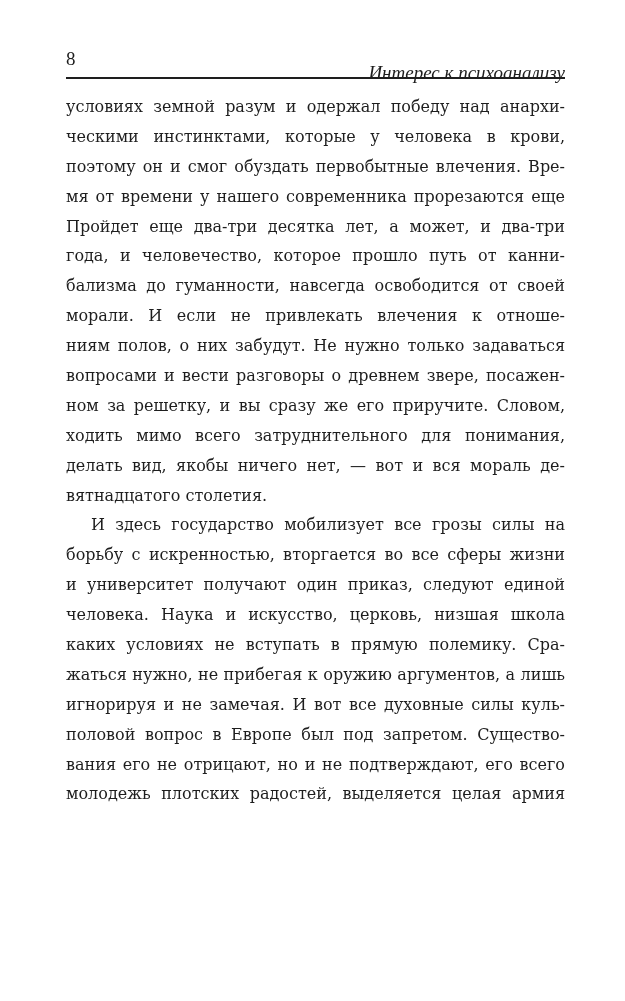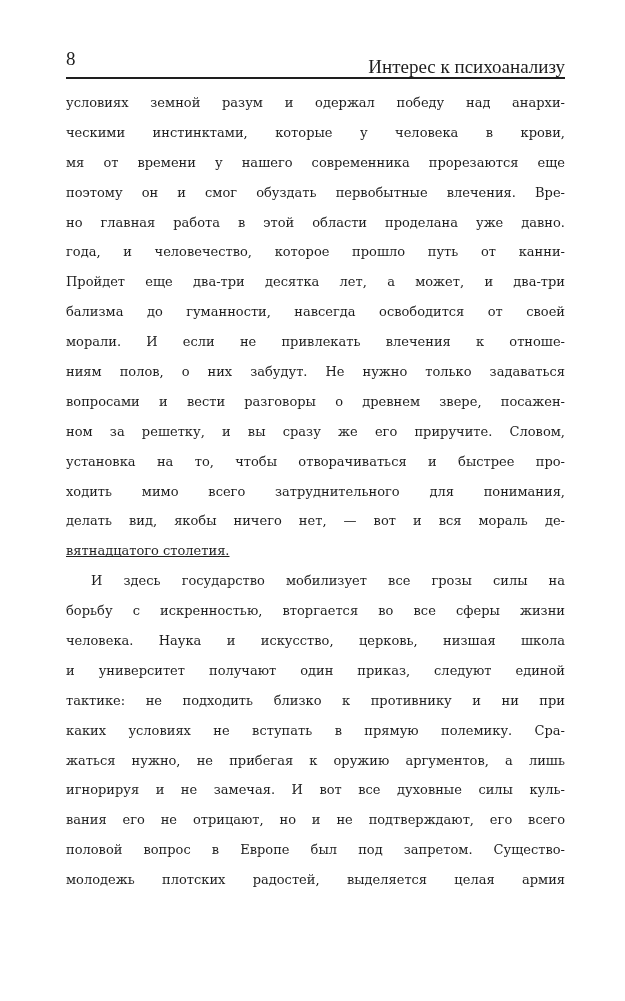--- a/index.html
+++ b/index.html
@@ -1,66 +1,63 @@
 <!DOCTYPE html>
 <html><head>
 <meta charset="utf-8">
 <style>
   html, body { margin:0; padding:0; background:#ffffff; }
   body { width:625px; height:1001px; position:relative; overflow:hidden;
          font-family:"DejaVu Serif", "Liberation Serif", serif; color:#1e1e1e; }
   .header { position:absolute; left:66px; width:499px; top:48px; height:26px;
             font-family:"Liberation Serif", serif; font-size:19px; }
   .page-num { position:absolute; left:0; top:0; }
-  .running-title { position:absolute; right:0; top:8px; }
+  .running-title { position:absolute; right:0; top:14px;font-style:italic; }
   .rule { position:absolute; left:66px; width:499px; top:77px; height:2px; background:#1e1e1e; }
   .body-text { position:absolute; left:66px; width:499px; top:91px; }
-  .line { display:block; height:29.9px; line-height:23px; font-size:13px;
+  .line { display:block; height:29.9px; line-height:31px; font-size:16px;
           text-align:justify; text-align-last:justify; white-space:nowrap; }
-  .line.last { text-align-last:left;text-decoration:underline; }
+  .line.last { text-align-last:left; }
   .line.indent { padding-left:25px; }
   .line span { display:inline; }
   .line-inner { display:block; text-align:justify; text-align-last:justify; white-space:normal; }
   .line.last .line-inner { text-align-last:left; }
 </style>
 </head>
 <body>
 
 <div class="header">
   <span class="page-num">8</span>
   <span class="running-title">Интерес к психоанализу</span>
 </div>
 <div class="rule"></div>
 
 <div class="body-text">
   <div>
     <span class="line"><span class="line-inner">условиях земной разум и одержал победу над анархи-</span></span>
     <span class="line"><span class="line-inner">ческими инстинктами, которые у человека в крови,</span></span>
+    <span class="line"><span class="line-inner">поэтому он и смог обуздать первобытные влечения. Вре-</span></span>
     <span class="line"><span class="line-inner">мя от времени у нашего современника прорезаются еще</span></span>
-    <span class="line"><span class="line-inner">поэтому он и смог обуздать первобытные влечения. Вре-</span></span>
-    <span class="line"><span class="line-inner">но главная работа в этой области проделана уже давно.</span></span>
+    <span class="line"><span class="line-inner">Пройдет еще два-три десятка лет, а может, и два-три</span></span>
     <span class="line"><span class="line-inner">года, и человечество, которое прошло путь от канни-</span></span>
-    <span class="line"><span class="line-inner">Пройдет еще два-три десятка лет, а может, и два-три</span></span>
     <span class="line"><span class="line-inner">бализма до гуманности, навсегда освободится от своей</span></span>
     <span class="line"><span class="line-inner">морали. И если не привлекать влечения к отноше-</span></span>
     <span class="line"><span class="line-inner">ниям полов, о них забудут. Не нужно только задаваться</span></span>
     <span class="line"><span class="line-inner">вопросами и вести разговоры о древнем звере, посажен-</span></span>
     <span class="line"><span class="line-inner">ном за решетку, и вы сразу же его приручите. Словом,</span></span>
-    <span class="line"><span class="line-inner">установка на то, чтобы отворачиваться и быстрее про-</span></span>
     <span class="line"><span class="line-inner">ходить мимо всего затруднительного для понимания,</span></span>
     <span class="line"><span class="line-inner">делать вид, якобы ничего нет, — вот и вся мораль де-</span></span>
     <span class="line last"><span class="line-inner">вятнадцатого столетия.</span></span>
   </div>
   <div>
     <span class="line indent"><span class="line-inner">И здесь государство мобилизует все грозы силы на</span></span>
     <span class="line"><span class="line-inner">борьбу с искренностью, вторгается во все сферы жизни</span></span>
+    <span class="line"><span class="line-inner">и университет получают один приказ, следуют единой</span></span>
     <span class="line"><span class="line-inner">человека. Наука и искусство, церковь, низшая школа</span></span>
-    <span class="line"><span class="line-inner">и университет получают один приказ, следуют единой</span></span>
-    <span class="line"><span class="line-inner">тактике: не подходить близко к противнику и ни при</span></span>
     <span class="line"><span class="line-inner">каких условиях не вступать в прямую полемику. Сра-</span></span>
     <span class="line"><span class="line-inner">жаться нужно, не прибегая к оружию аргументов, а лишь</span></span>
     <span class="line"><span class="line-inner">игнорируя и не замечая. И вот все духовные силы куль-</span></span>
+    <span class="line"><span class="line-inner">половой вопрос в Европе был под запретом. Существо-</span></span>
     <span class="line"><span class="line-inner">вания его не отрицают, но и не подтверждают, его всего</span></span>
-    <span class="line"><span class="line-inner">половой вопрос в Европе был под запретом. Существо-</span></span>
     <span class="line"><span class="line-inner">молодежь плотских радостей, выделяется целая армия</span></span>
 
   </div>
 </div>
 
 </body></html>

